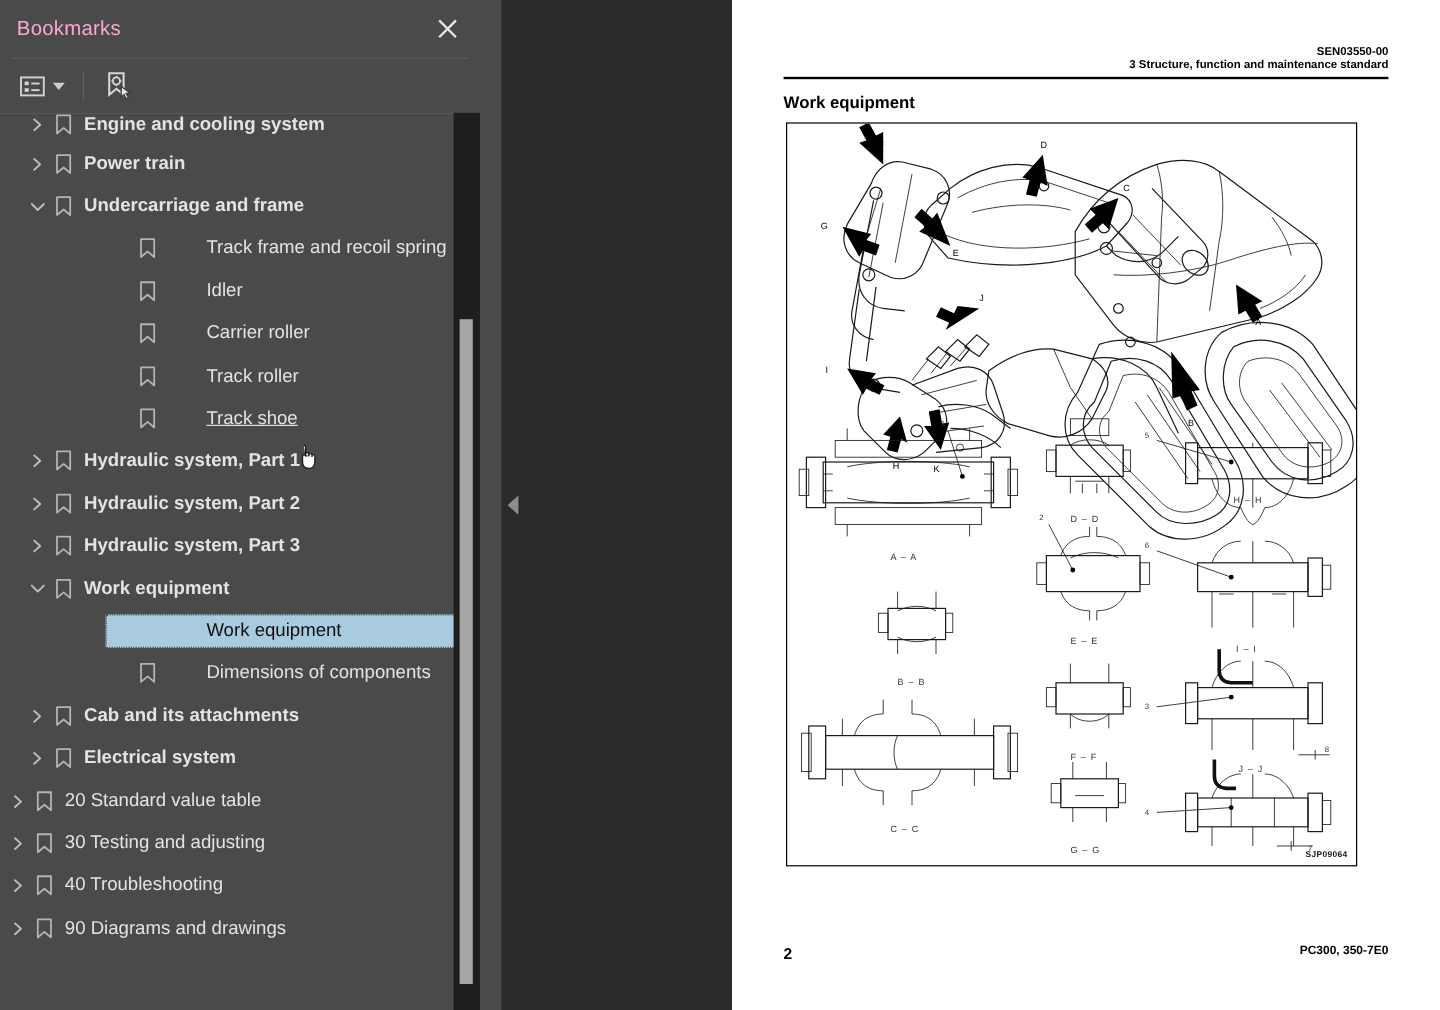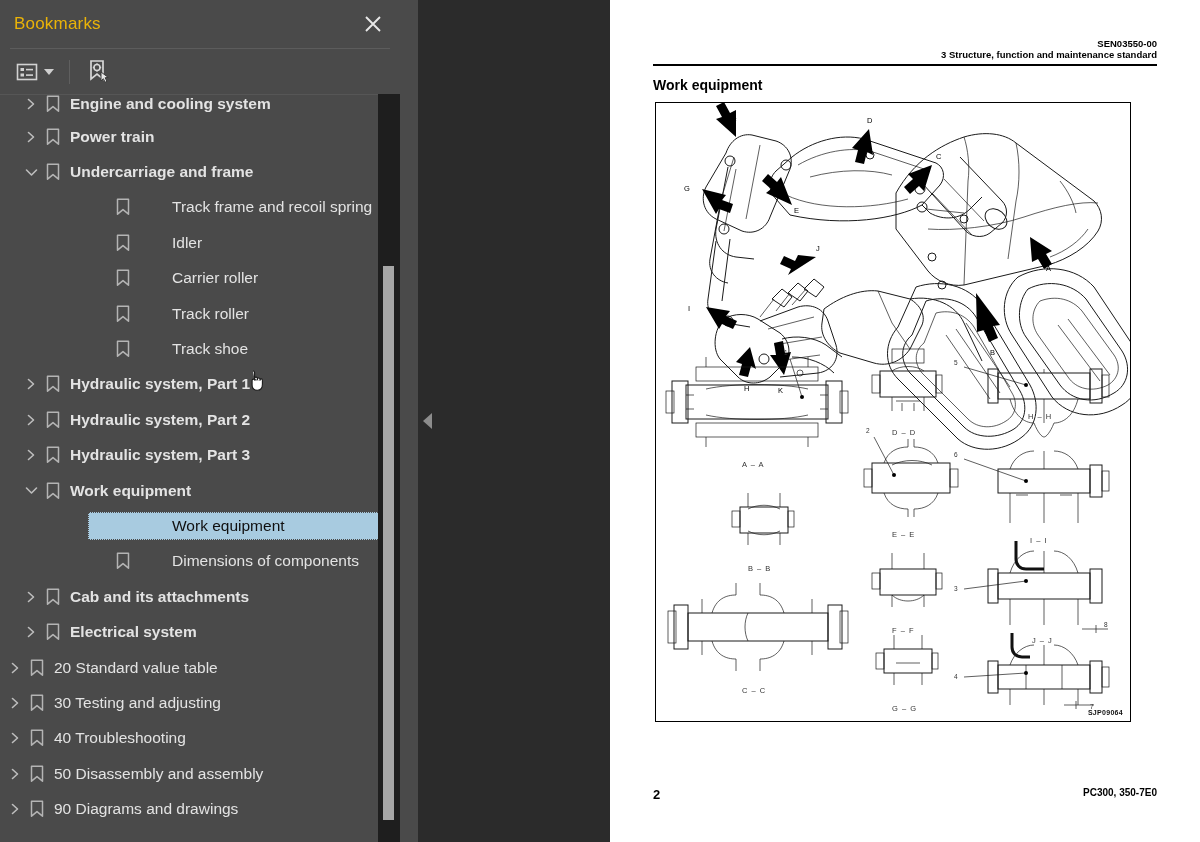--- a/index.html
+++ b/index.html
@@ -18,21 +18,21 @@
     position: relative;
     flex: 0 0 400px;
   }
   .sidebar-header {
     height: 48px;
     display: flex; align-items: center;
     padding: 0 14px 0 14px;
     position: relative;
   }
   .sidebar-title {
-    color: #eab308; font-size: 17px; letter-spacing: .2px;
+    color: #f9a8d4; font-size: 17px; letter-spacing: .2px;
   }
   .close-btn {
     position: absolute; right: 14px; top: 50%; transform: translateY(-50%);
     width: 26px; height: 26px; cursor: pointer;
     display: flex; align-items: center; justify-content: center;
   }
   .close-btn svg { display: block; }
   .sidebar-sep {
     height: 1px; background: #5c5c5c; margin: 0 10px;
   }
@@ -76,21 +76,21 @@
   .arrow.empty svg { visibility: hidden; }
   .bm-icon {
     width: 22px; flex: 0 0 22px;
     display: flex; align-items: center; justify-content: center;
     margin-right: 6px;
   }
   .label { padding-right: 8px; }
   .row.lvl1 { padding-left: 4px; }
   .row.lvl2 { padding-left: 20px; font-weight: bold; }
   .row.lvl3 { padding-left: 58px; gap: 32px; }
-  .row.hover .label { }
+  .row.hover .label { text-decoration: underline; }
   .row.selected .label {
     background: #a8cbe0;
     color: #101010;
     display: inline-block;
     padding: 2px 6px 3px 3px;
     margin-left: -3px;
     outline: 1px dotted #3a3a3a;
     outline-offset: 0;
   }
   .row.selected { color: #101010; }
@@ -479,33 +479,20 @@
             <span class="arrow">
               <svg width="11" height="12" viewBox="0 0 11 12">
                 <path d="M2.5 1.5 L7.5 6 L2.5 10.5" fill="none" stroke="#bdbdbd" stroke-width="1.6" stroke-linecap="round" stroke-linejoin="round"></path>
               </svg>
             </span>
             <span class="bm-icon">
               <svg width="14" height="18" viewBox="0 0 14 18">
                 <path d="M1.5 1.2 h11 v15 l-5.5 -4.6 l-5.5 4.6 z" fill="none" stroke="#b4b4b4" stroke-width="1.5" stroke-linejoin="round"></path>
               </svg>
             </span>
-            <span class="label">50 Disassembly and assembly</span>
-          </div>
-          <div class="row lvl1">
-            <span class="arrow">
-              <svg width="11" height="12" viewBox="0 0 11 12">
-                <path d="M2.5 1.5 L7.5 6 L2.5 10.5" fill="none" stroke="#bdbdbd" stroke-width="1.6" stroke-linecap="round" stroke-linejoin="round"></path>
-              </svg>
-            </span>
-            <span class="bm-icon">
-              <svg width="14" height="18" viewBox="0 0 14 18">
-                <path d="M1.5 1.2 h11 v15 l-5.5 -4.6 l-5.5 4.6 z" fill="none" stroke="#b4b4b4" stroke-width="1.5" stroke-linejoin="round"></path>
-              </svg>
-            </span>
             <span class="label">90 Diagrams and drawings</span>
           </div>
         </div>
     </div>
 
     <div class="scroll-track">
       <div class="scroll-thumb" id="scroll-thumb" style="top: 23%; height: 74%;"></div>
     </div>
 
     <div class="cursor" style="left:249px; top:370px;">

